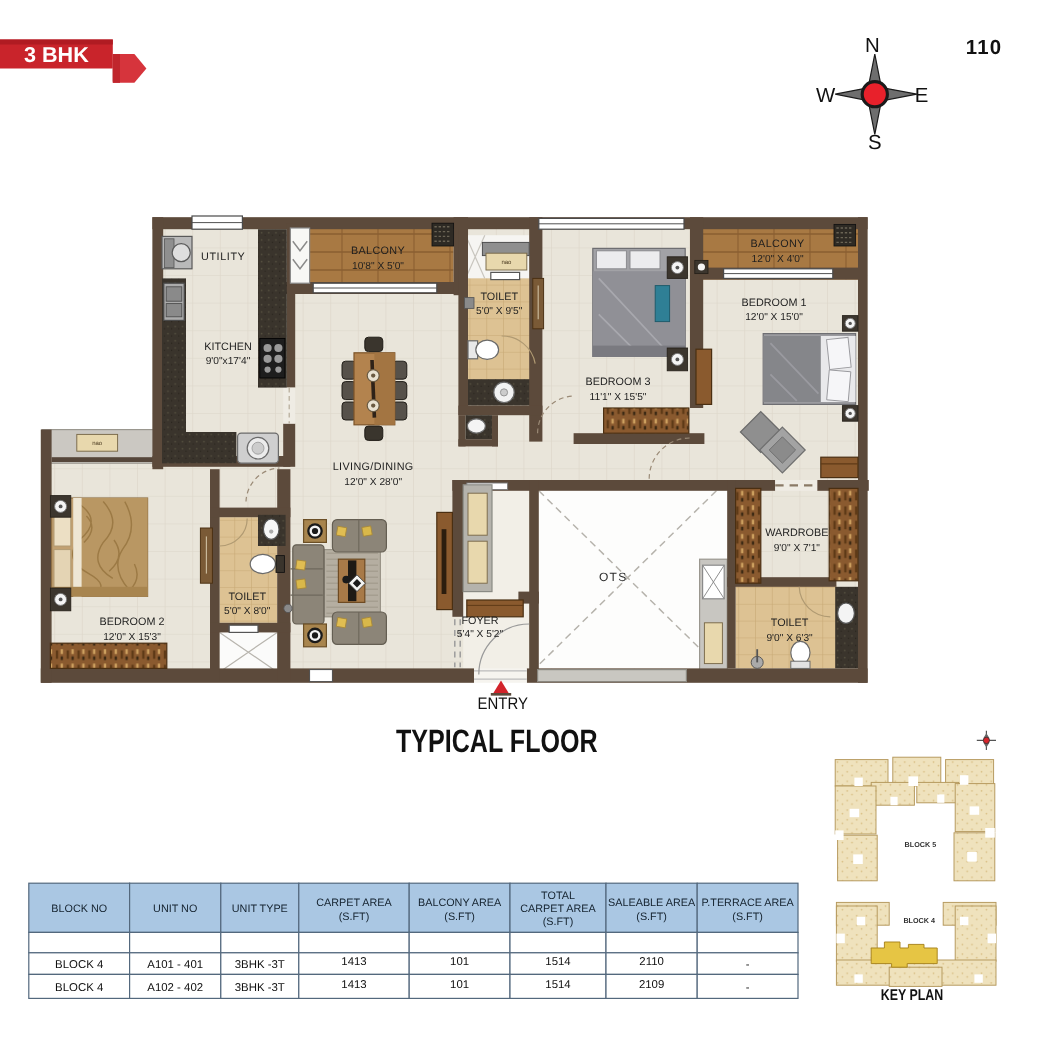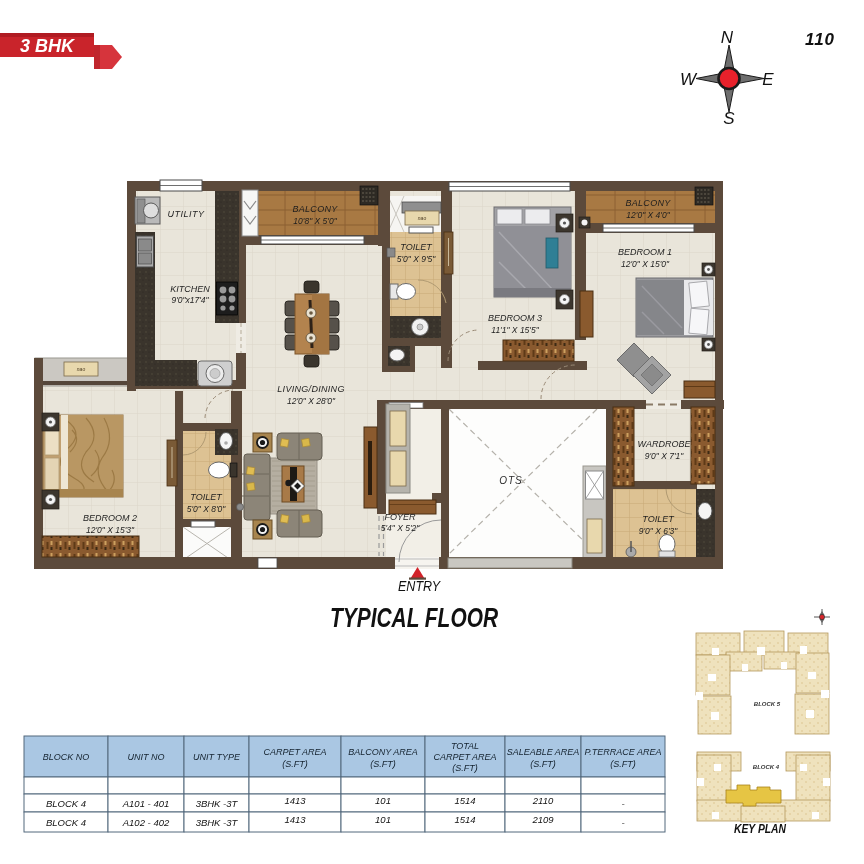--- a/index.html
+++ b/index.html
@@ -1,17 +1,17 @@
 <!DOCTYPE html>
 <html><head>
 <meta charset="utf-8">
 <title>Typical Floor Plan</title>
 <style>
 html,body{margin:0;padding:0;background:#ffffff;}
-#page{position:relative;width:864px;height:864px;background:#ffffff;overflow:hidden;font-family:"Liberation Sans",sans-serif;font-style:italic;}
+#page{position:relative;width:864px;height:864px;background:#ffffff;overflow:hidden;font-family:"Liberation Sans",sans-serif;}
 text{font-family:"Liberation Sans",sans-serif;}
 .rlab{font-size:9px;fill:#1e1e1e;text-anchor:middle;}
 .rdim{font-size:8.5px;fill:#1e1e1e;text-anchor:middle;}
 .tiny{font-size:5px;fill:#4a3a20;text-anchor:middle;}
 </style>
 </head>
 <body>
 <div id="page">
 <svg width="864" height="864" viewBox="0 0 864 864">
 <defs>

